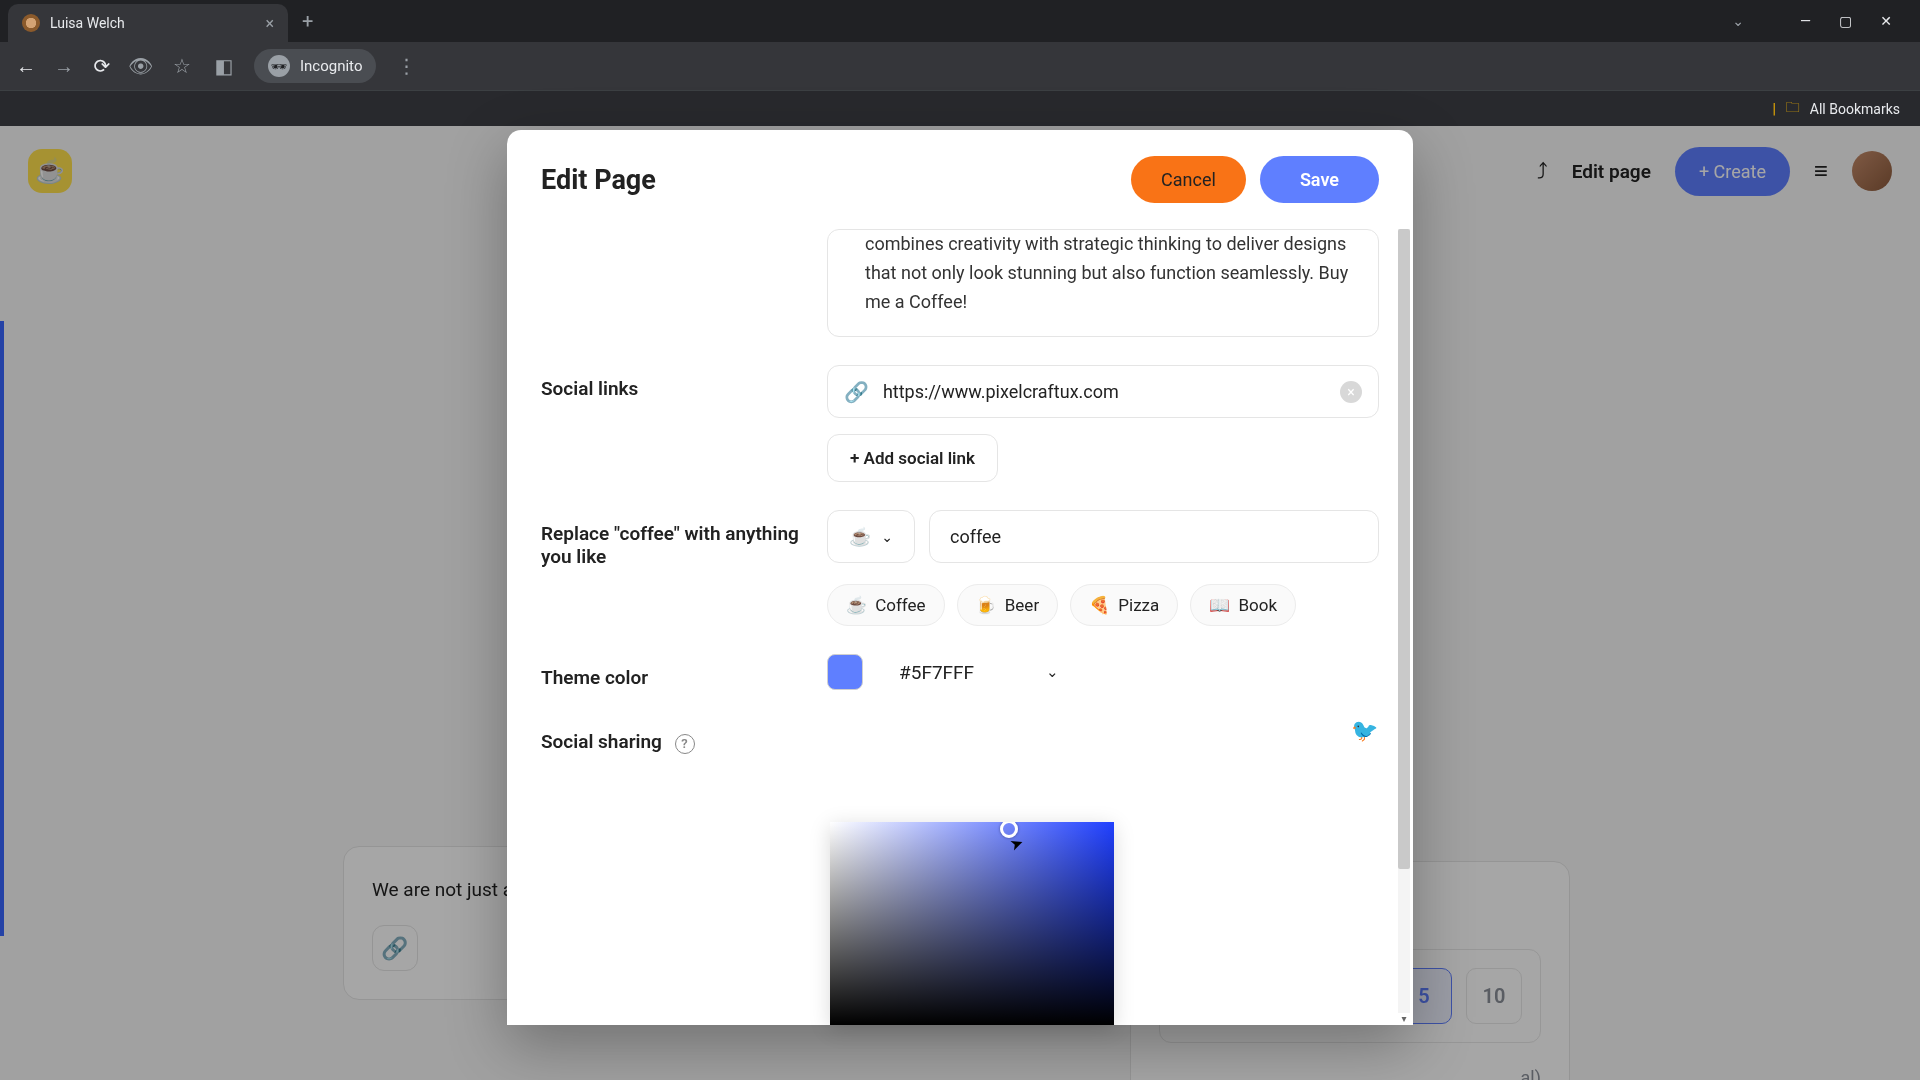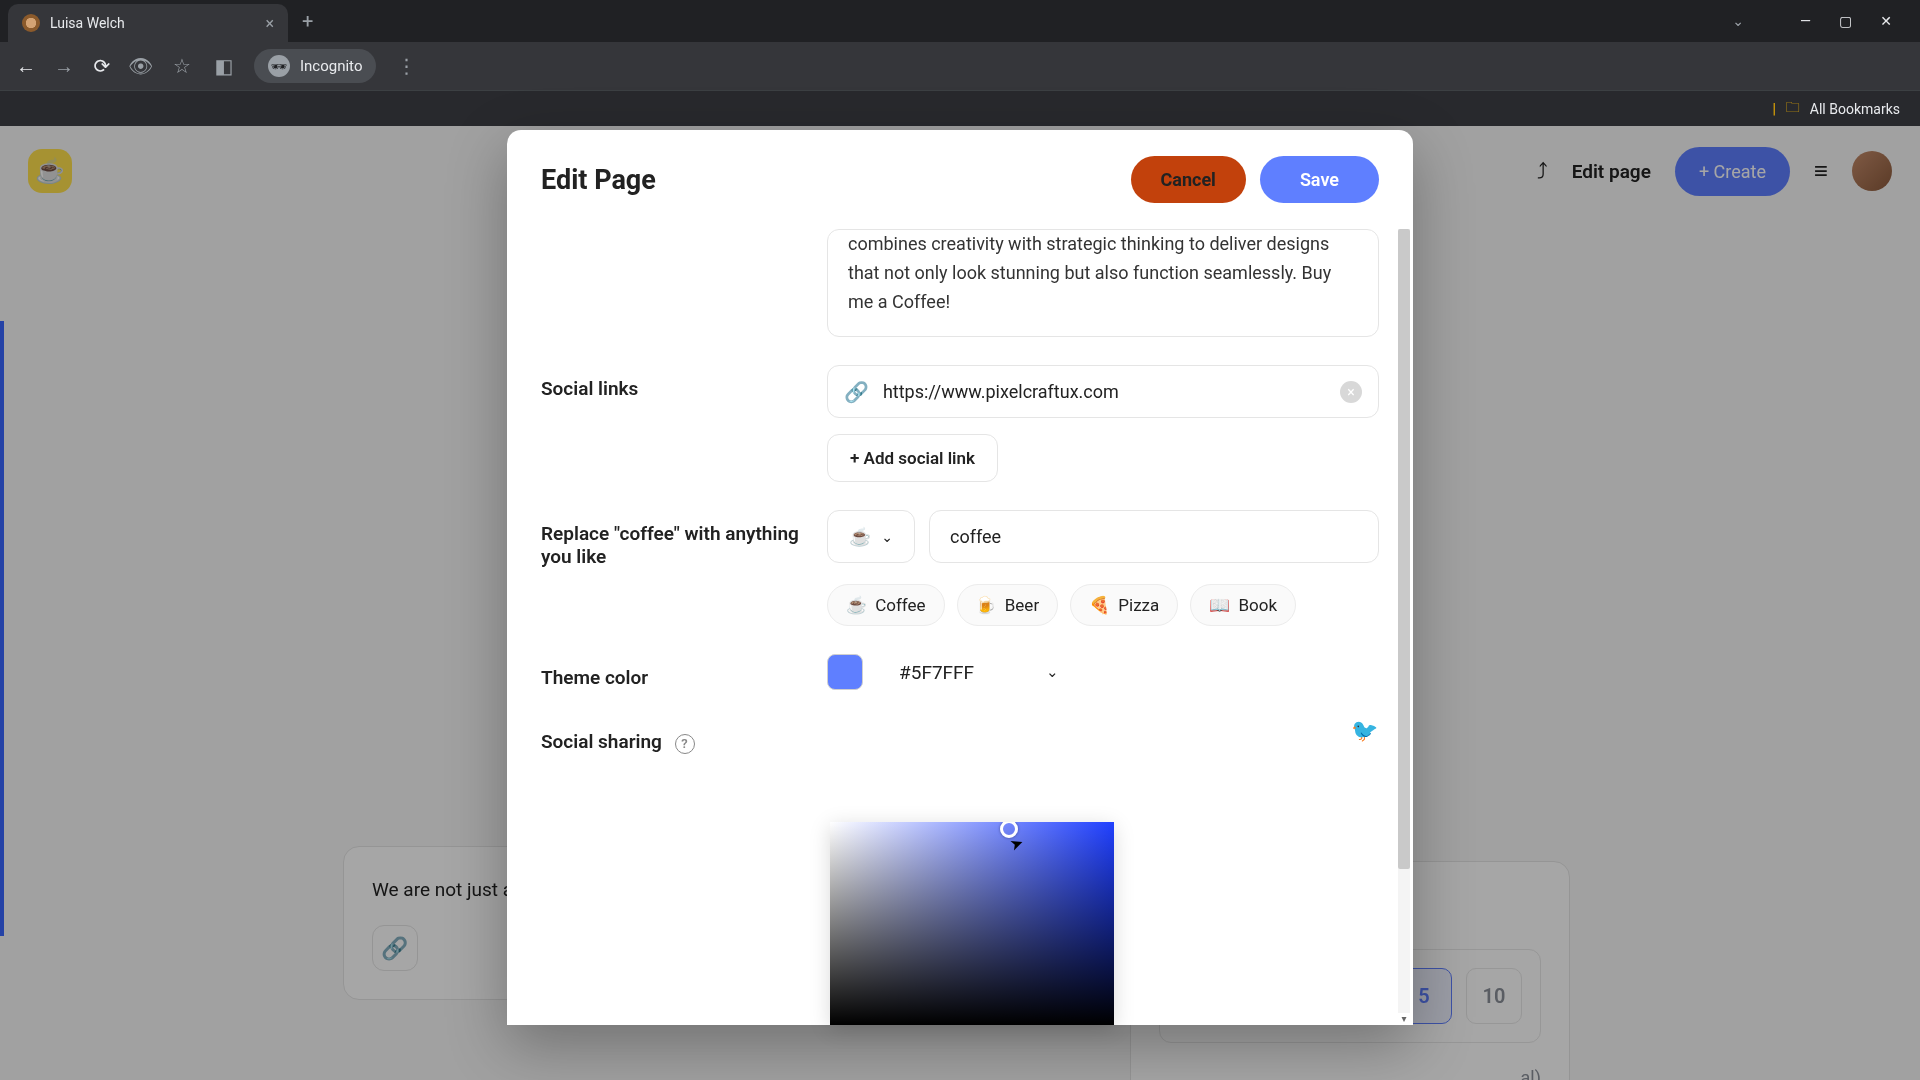--- a/index.html
+++ b/index.html
@@ -51,33 +51,33 @@
 .qty-row { display: flex; gap: 14px; border: 1px solid #e8e8e8; padding: 18px; border-radius: 12px; margin-bottom: 24px; justify-content: flex-end; }
 .qty-box { width: 56px; height: 56px; border-radius: 10px; display: flex; align-items: center; justify-content: center; font-size: 20px; font-weight: 600; color: #8a8f99; border: 1px solid #e8e8e8; }
 .qty-box.selected { background: #eef1ff; border-color: #5f7fff; color: #5f7fff; }
 .optional-text { color: #8a8f99; font-size: 18px; margin-bottom: 20px; text-align: right; }
 
 
 .modal { position: absolute; left: 50%; top: 130px; transform: translateX(-50%); width: 906px; height: 895px; background: #fff; border-radius: 14px 14px 0 0; box-shadow: 0 20px 60px rgba(0,0,0,0.3); overflow: hidden; display: flex; flex-direction: column; }
 .modal-header { display: flex; align-items: center; padding: 26px 34px; }
 .modal-title { font-size: 27px; font-weight: 700; color: #222; }
 .modal-actions { margin-left: auto; display: flex; gap: 14px; }
-.btn-cancel { padding: 13px 30px; background: #c2410c; border-radius: 26px; font-size: 18px; color: #222; font-weight: 700; cursor: pointer; }
+.btn-cancel { padding: 13px 30px; background: #f97316; border-radius: 26px; font-size: 18px; color: #222; font-weight: 400; cursor: pointer; }
 .btn-save { padding: 13px 40px; background: #5f7fff; color: #fff; border-radius: 26px; font-size: 18px; font-weight: 600; cursor: pointer; }
 
 .modal-body { flex: 1; overflow: hidden; position: relative; padding: 0 34px 0 34px; }
 .scrollbar-track { position: absolute; right: 3px; top: 0; bottom: 12px; width: 12px; background: #f4f4f4; }
 .scrollbar-thumb { position: absolute; right: 3px; top: 0; width: 12px; height: 640px; background: #c9c9c9; border-radius: 2px; }
 .scrollbar-arrow { position: absolute; right: 3px; bottom: 0; width: 12px; height: 12px; font-size: 10px; color: #666; text-align: center; }
 
 .form-row { display: flex; align-items: flex-start; margin-top: 28px; }
 .form-label { width: 286px; font-size: 19px; font-weight: 600; color: #222; padding-top: 12px; }
 .form-control { flex: 1; }
 
-.bio-box { border: 1px solid #e5e5e5; border-radius: 12px; padding: 0 20px 20px 20px; font-size: 18px; color: #333; line-height: 1.6; margin-left: 286px; }
+.bio-box { border: 1px solid #e5e5e5; border-radius: 12px; padding: 0 20px 20px 37px; font-size: 18px; color: #333; line-height: 1.6; margin-left: 286px; }
 
 .input-field { width: 100%; border: 1px solid #e5e5e5; border-radius: 12px; padding: 15px 20px; font-size: 18px; color: #222; background: #fff; }
 .input-field::placeholder { color: #9aa0a6; }
 
 .social-input-wrap { position: relative; display: flex; align-items: center; border: 1px solid #e5e5e5; border-radius: 12px; padding: 0 16px; }
 .social-input-wrap .link-ico { color: #666; font-size: 20px; margin-right: 14px; }
 .social-input-wrap input { flex: 1; border: none; padding: 15px 0; font-size: 18px; color: #222; outline: none; }
 .social-input-wrap .clear-ico { width: 22px; height: 22px; border-radius: 50%; background: #d8d8d8; color: #fff; font-size: 14px; display: flex; align-items: center; justify-content: center; cursor: pointer; }
 
 .add-social-btn { margin-top: 16px; display: inline-block; border: 1px solid #e5e5e5; border-radius: 12px; padding: 13px 22px; font-size: 17px; font-weight: 600; color: #222; background: #fff; cursor: pointer; }

